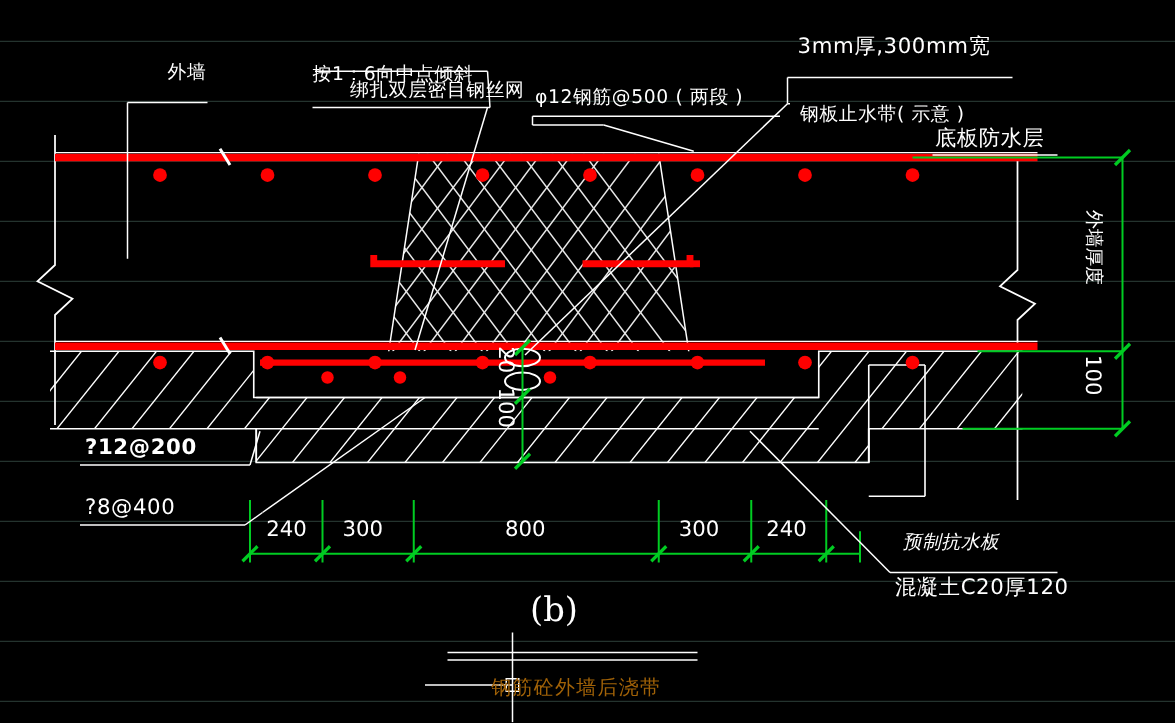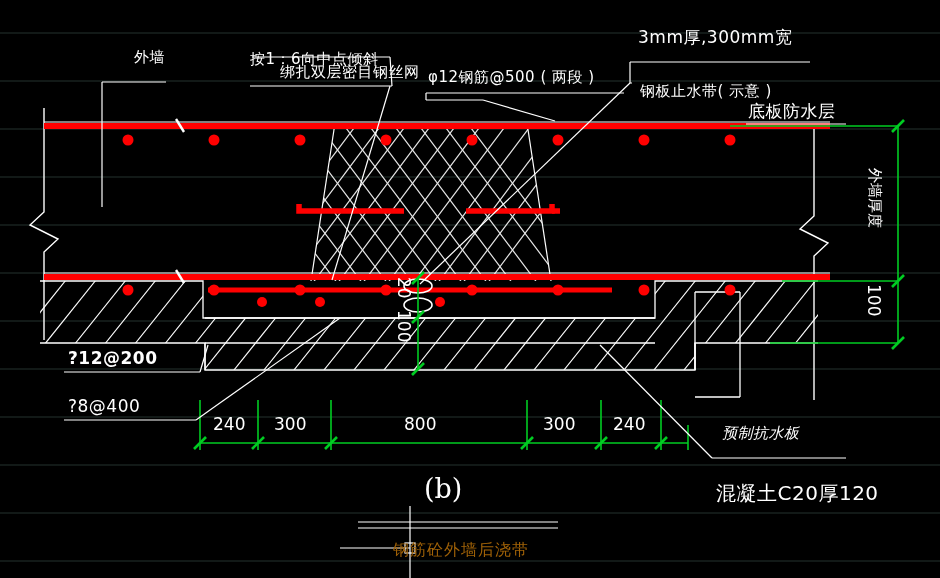--- a/index.html
+++ b/index.html
@@ -355,21 +355,21 @@
   <div class="lbl lbl-cn" style="left:640px; top:84px;">钢板止水带( 示意 )</div>
 
   <div class="lbl lbl-cn" style="left:748px; top:103px; font-size:17px;">底板防水层</div>
 
   <div class="lbl lbl-num" style="left:68px; top:350px;font-weight:bold;">?12@200</div>
 
   <div class="lbl lbl-num" style="left:68px; top:398px;">?8@400</div>
 
   <div class="lbl lbl-cn" style="left:722px; top:426px;font-style:italic;">预制抗水板</div>
 
-  <div class="lbl lbl-cn" style="left:716px; top:483px; font-size:20px;">混凝土C20厚120</div>
+  <div class="lbl lbl-cn" style="left:716px; top:462px; font-size:17px;">混凝土C20厚120</div>
 
   <div class="lbl-dim" style="left:213px; top:414px;">240</div>
   <div class="lbl-dim" style="left:274px; top:414px;">300</div>
   <div class="lbl-dim" style="left:404px; top:414px;">800</div>
   <div class="lbl-dim" style="left:543px; top:414px;">300</div>
   <div class="lbl-dim" style="left:613px; top:414px;">240</div>
 
   <div class="lbl-vert-num" style="left:414px; top:277px;">20</div>
   <div class="lbl-vert-num" style="left:414px; top:310px;">100</div>
 

